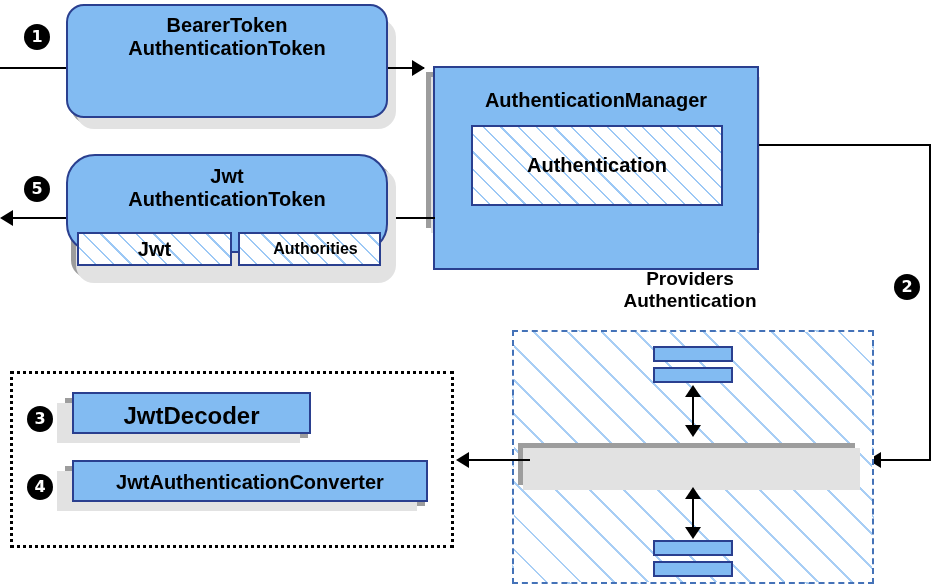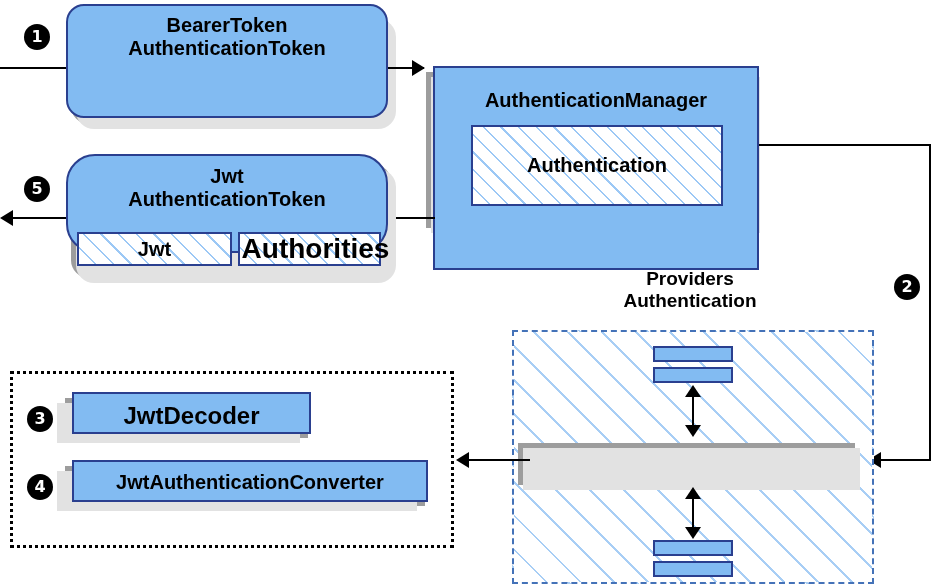--- a/index.html
+++ b/index.html
@@ -99,21 +99,21 @@
 
   <div class="line hline" style="left:12px;top:217px;width:58px;"></div>
   <div class="arrow arrow-left" style="left:0px;top:210px;"></div>
 
   <div class="shadow-dark rounded" style="left:71px;top:164px;width:320px;height:114px;"></div>
   <div class="shadow-light rounded" style="left:76px;top:169px;width:320px;height:114px;"></div>
   <div class="node blue rounded" style="left:66px;top:154px;width:322px;height:99px;border-radius:29px;">
     <div class="title" style="top:9px;font-size:20px;">Jwt</div>
     <div class="title" style="top:32px;font-size:20px;">AuthenticationToken</div>
     <div class="hatch" style="left:9px;top:76px;width:155px;height:34px;font-size:20px;">Jwt</div>
-    <div class="hatch" style="left:170px;top:76px;width:143px;height:34px;font-size:28px;padding-left:12px;">Authorities</div>
+    <div class="hatch" style="left:170px;top:76px;width:143px;height:34px;font-size:16px;padding-left:12px;">Authorities</div>
   </div>
 
   <div class="line hline" style="left:759px;top:144px;width:172px;"></div>
   <div class="line vline" style="left:929px;top:144px;height:316px;"></div>
   <div class="line hline" style="left:880px;top:459px;width:51px;"></div>
   <div class="arrow arrow-left" style="left:868px;top:452px;"></div>
 
   <div class="marker" style="left:894px;top:274px;">2</div>
 
   <div class="region-label" style="left:512px;top:268px;width:356px;font-size:19px;">

